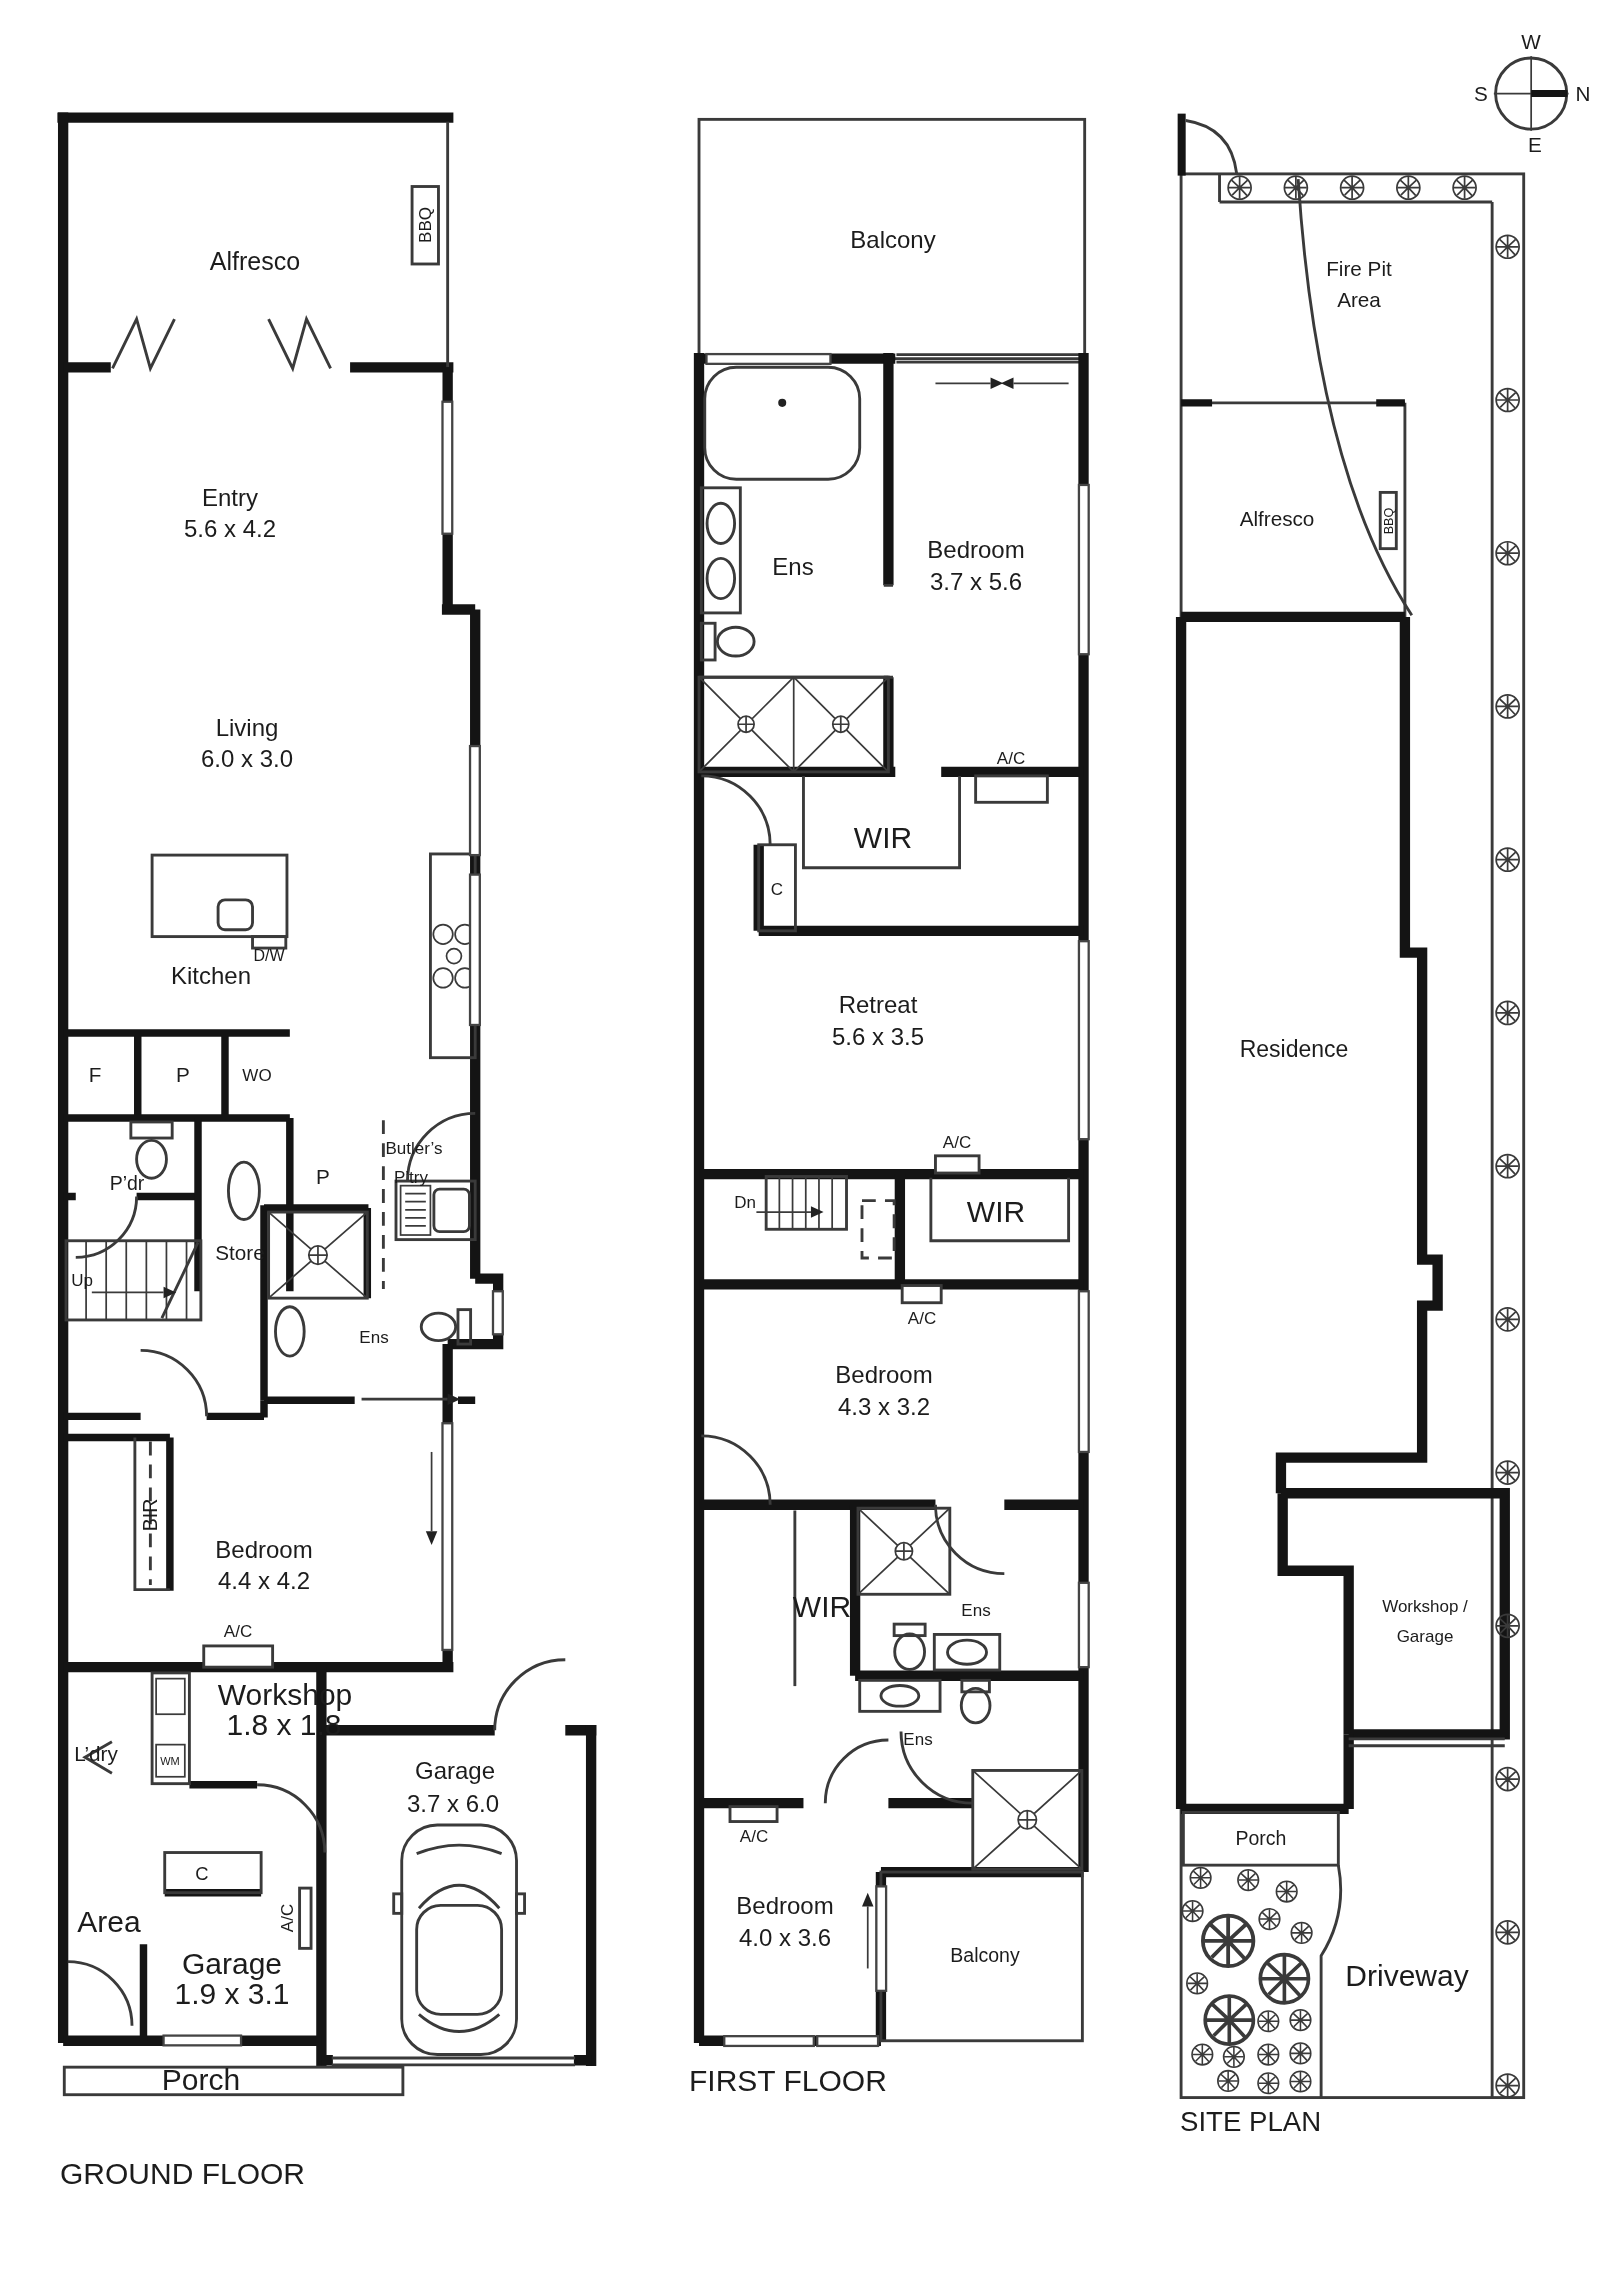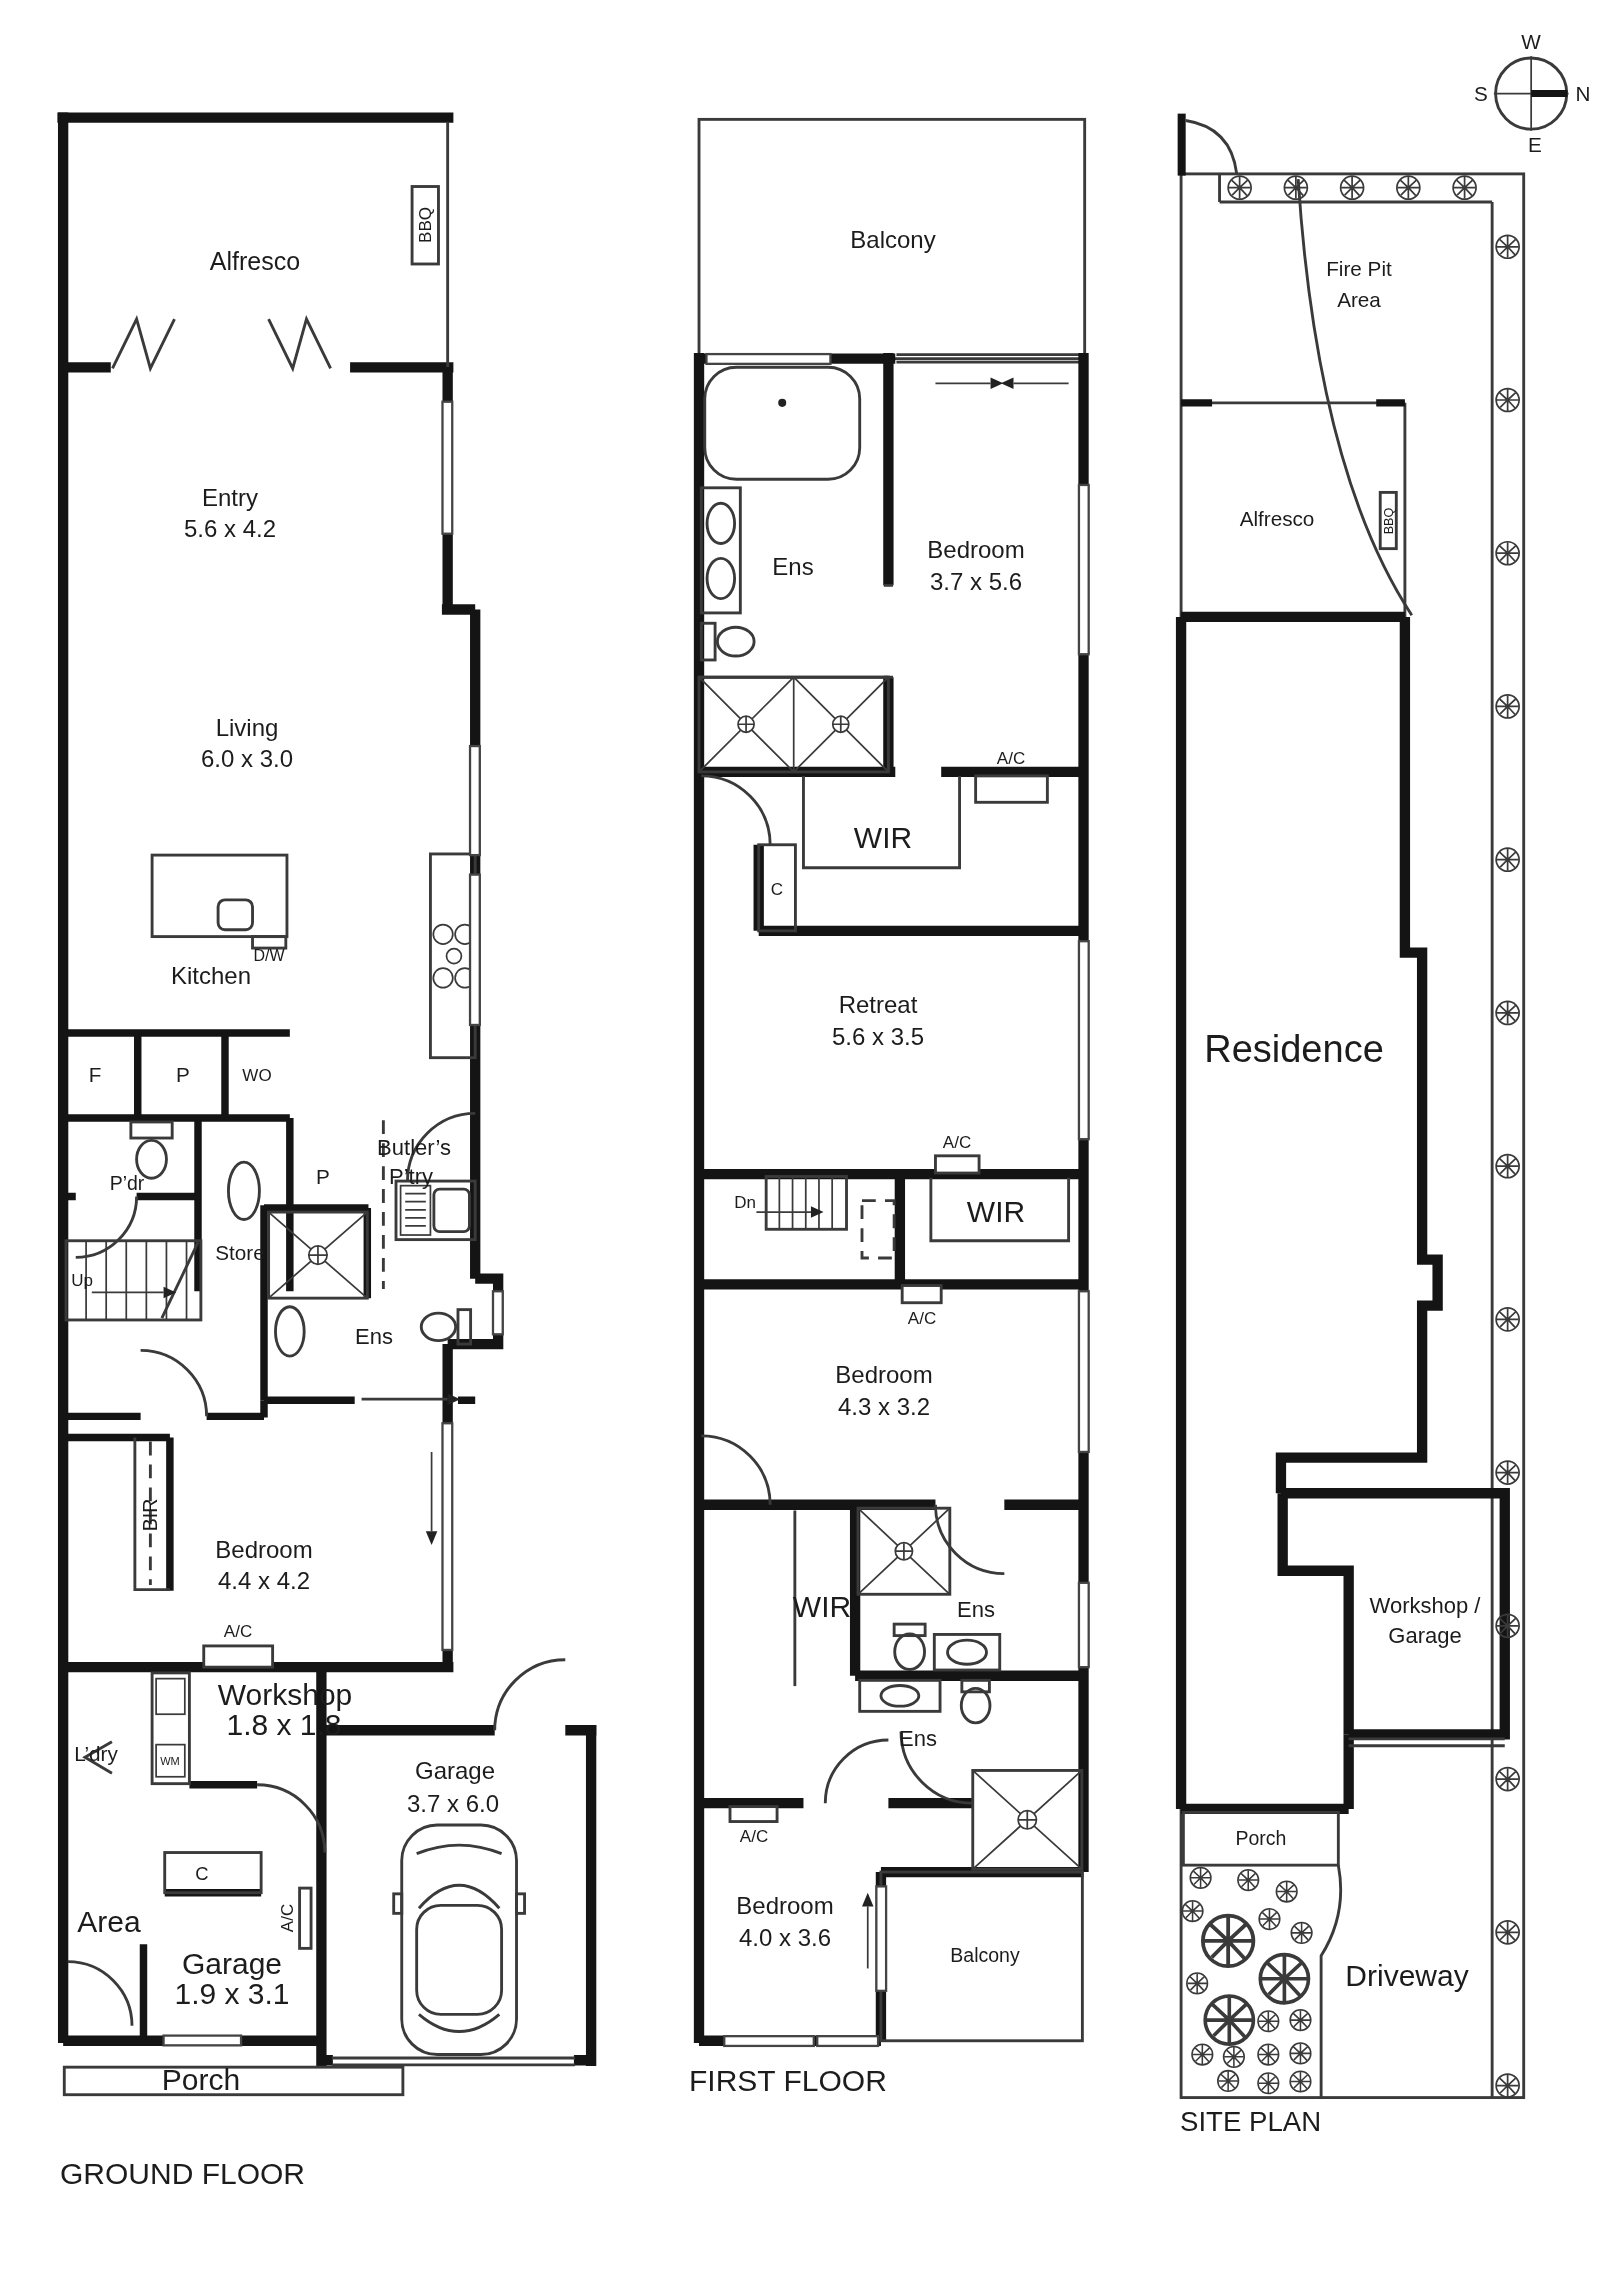--- a/index.html
+++ b/index.html
@@ -11,23 +11,23 @@
   .t   {stroke:#3a3a3a;stroke-width:5;fill:none;}
   .t2  {stroke:#3a3a3a;stroke-width:3;fill:none;}
   .dash{stroke-dasharray:24 16;}
   .win {fill:#ffffff;stroke:#444;stroke-width:4;}
   .ah  {fill:#222;stroke:none;}
   .fillw{fill:#fff;}
   .lbl{position:absolute;transform:translate(-50%,-50%);white-space:nowrap;color:#1c1c1c;line-height:1;}
   .rot{transform:translate(-50%,-50%) rotate(-90deg);}
   .title{position:absolute;white-space:nowrap;color:#1c1c1c;line-height:1;}
   .s22{font-size:12.6px}.s24{font-size:11px}.s28{font-size:16px}.s30{font-size:17px}
-  .s32{font-size:18.4px}.s34{font-size:19.5px}.s36{font-size:20.7px}.s38{font-size:22px}
+  .s32{font-size:18.4px}.s34{font-size:19.5px}.s36{font-size:20.7px}.s38{font-size:17px}
   .s40{font-size:30px}.s42{font-size:24px}.s44{font-size:25px}.s48{font-size:27.6px}
-  .s52{font-size:30px}.s54{font-size:38px}
+  .s52{font-size:30px}.s54{font-size:23px}
 </style>
 </head>
 <body>
 
 <div id="canvas">
 
 <svg width="1623" height="2295" viewBox="0 0 2828 3999">
   <defs>
     <g id="tree">
       <circle r="20" fill="#fff" class="t2"></circle>

